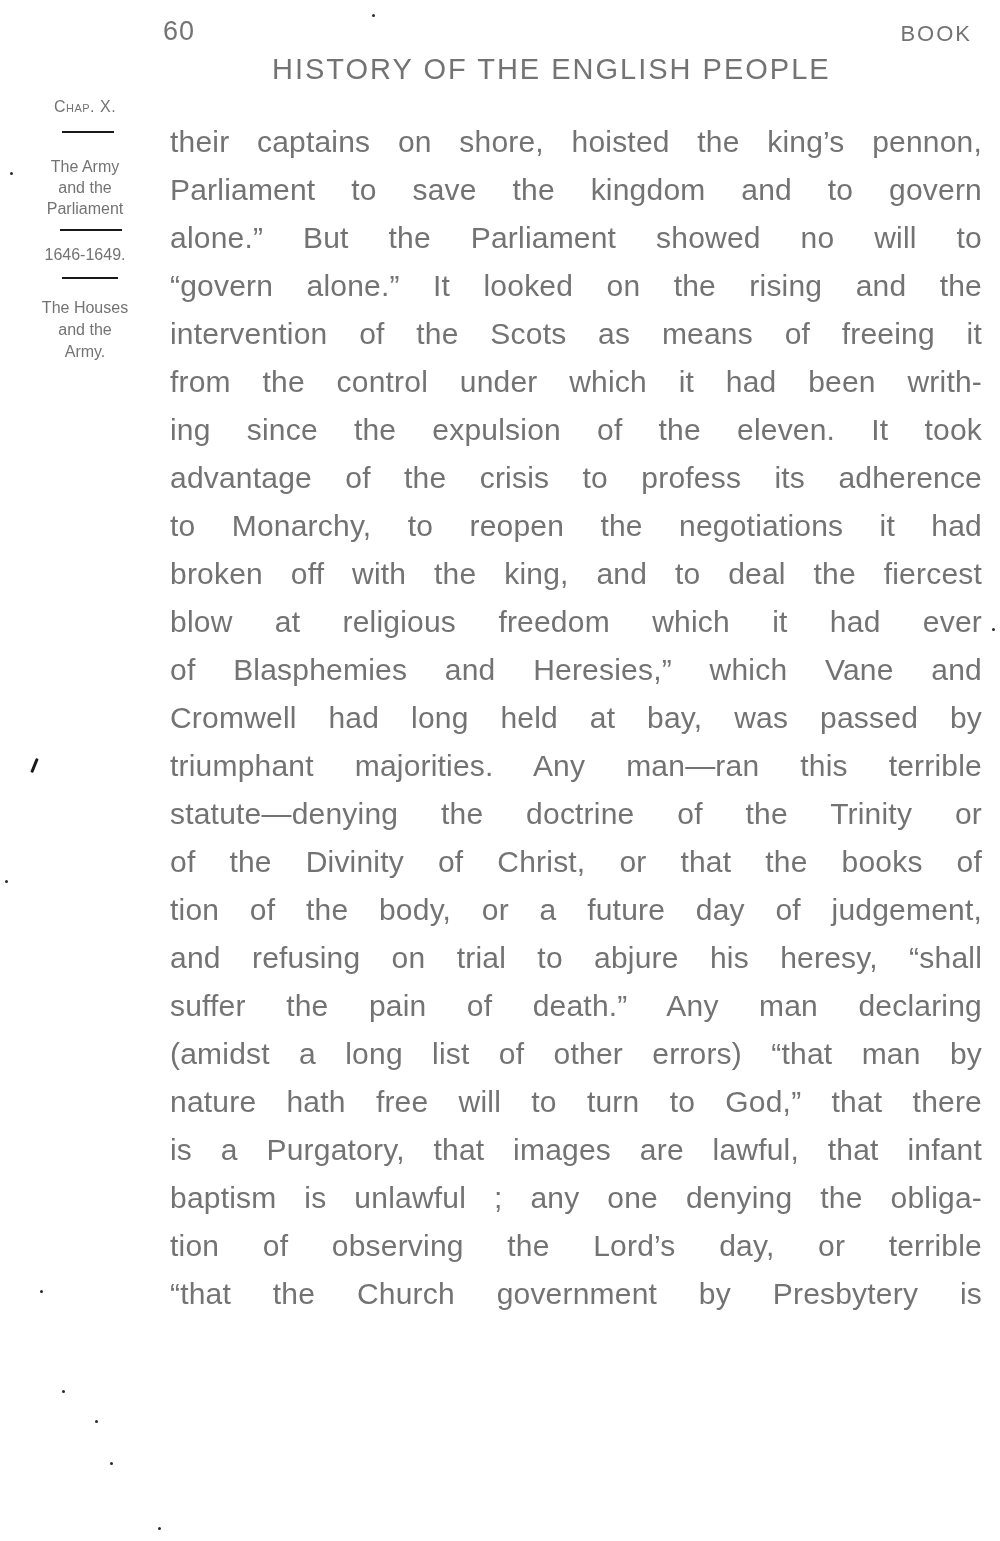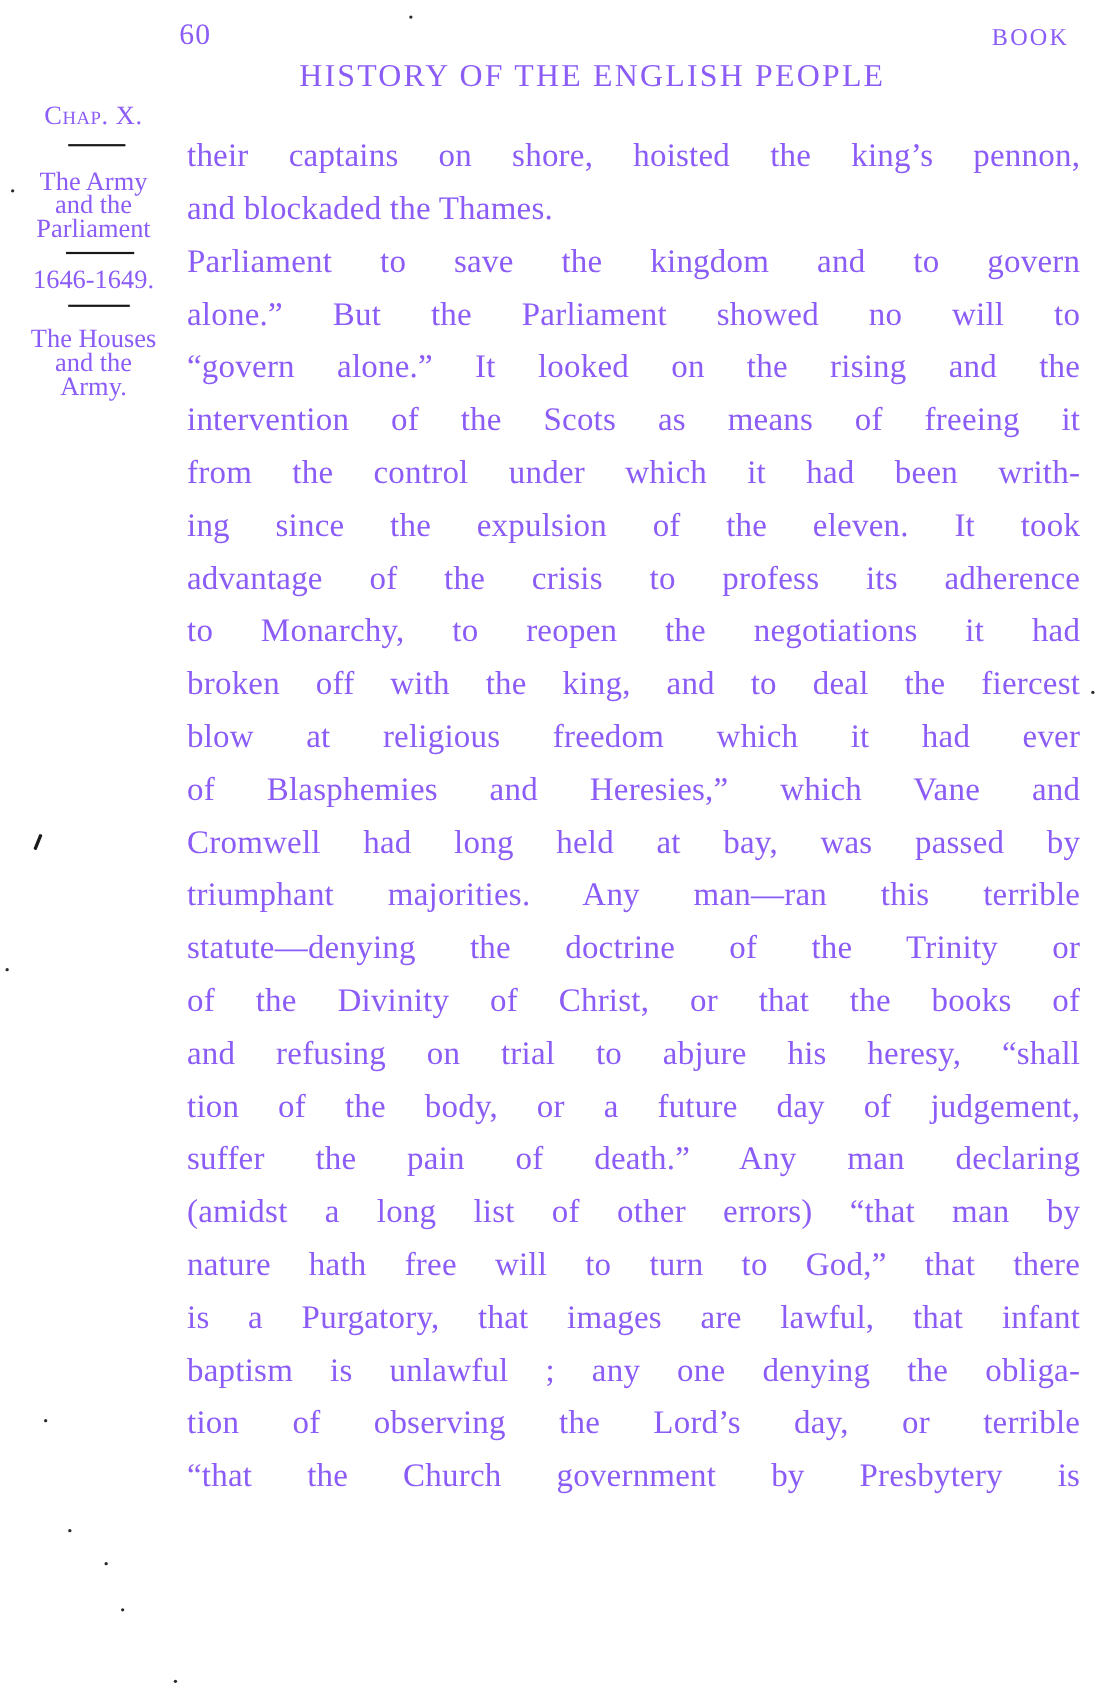--- a/index.html
+++ b/index.html
@@ -1,41 +1,41 @@
 <!DOCTYPE html>
 <html><head>
 <meta charset="utf-8">
 <style>
   html,body{margin:0;padding:0;background:#ffffff;}
   .page{
     position:relative;
     width:1000px;height:1541px;
     background:#ffffff;
-    color:#8b5cf6;
-    font-family:Liberation Serif, serif;
+    color:#737373;
+    font-family:Liberation Sans, sans-serif;
     overflow:hidden;
   }
   
   .page-number{
     position:absolute;left:163px;top:16px;
     font-size:27px;letter-spacing:1px;
   }
   .running-title{
     position:absolute;left:272px;top:13px;
     font-size:29px;letter-spacing:2px;white-space:nowrap;margin-top:40px;
   }
   .book-label{
     position:absolute;right:28px;top:21px;
     font-size:22px;letter-spacing:2px;
   }
   
   .margin-note{
     position:absolute;left:0;width:170px;
     text-align:center;
-    font-size:24px;line-height:21px;
+    font-size:16px;line-height:21px;
     white-space:pre-line;
   }
   .smallcaps{font-variant:small-caps;letter-spacing:0.5px;}
   .note-chapter{top:96px;}
   .note-army{top:156px;}
   .note-dates{top:244px;line-height:22px;}
   .note-houses{top:297px;line-height:22px;}
   .margin-rule{
     position:absolute;height:2px;background:#191919;border:0;margin:0;
   }
@@ -80,38 +80,37 @@
 Parliament</div>
   <div class="margin-rule rule-2"></div>
   <div class="margin-note note-dates">1646-1649.</div>
   <div class="margin-rule rule-3"></div>
   <div class="margin-note note-houses">The Houses
 and the
 Army.</div>
 
   <div class="body-text" id="body-text">
       <div class="line">their captains on shore, hoisted the king’s pennon,</div>
-      <div class="line para-end">and blockaded the Thames.</div>
       <div class="line">Parliament to save the kingdom and to govern</div>
       <div class="line">alone.”  But the Parliament showed no will to</div>
       <div class="line">“govern alone.”  It looked on the rising and the</div>
       <div class="line">intervention of the Scots as means of freeing it</div>
       <div class="line">from the control under which it had been writh-</div>
       <div class="line">ing since the expulsion of the eleven.  It took</div>
       <div class="line">advantage of the crisis to profess its adherence</div>
       <div class="line">to Monarchy, to reopen the negotiations it had</div>
       <div class="line">broken off with the king, and to deal the fiercest</div>
       <div class="line">blow at religious freedom which it had ever</div>
       <div class="line">of Blasphemies and Heresies,” which Vane and</div>
       <div class="line">Cromwell had long held at bay, was passed by</div>
       <div class="line">triumphant majorities.  Any man—ran this terrible</div>
       <div class="line">statute—denying the doctrine of the Trinity or</div>
       <div class="line">of the Divinity of Christ, or that the books of</div>
+      <div class="line">tion of the body, or a future day of judgement,</div>
       <div class="line">and refusing on trial to abjure his heresy, “shall</div>
-      <div class="line">tion of the body, or a future day of judgement,</div>
       <div class="line">suffer the pain of death.”  Any man declaring</div>
       <div class="line">(amidst a long list of other errors) “that man by</div>
       <div class="line">nature hath free will to turn to God,” that there</div>
       <div class="line">is a Purgatory, that images are lawful, that infant</div>
       <div class="line">baptism is unlawful ; any one denying the obliga-</div>
       <div class="line">tion of observing the Lord’s day, or terrible</div>
       <div class="line">“that the Church government by Presbytery is</div>
     </div>
 
   <div class="speck-slash"></div>

